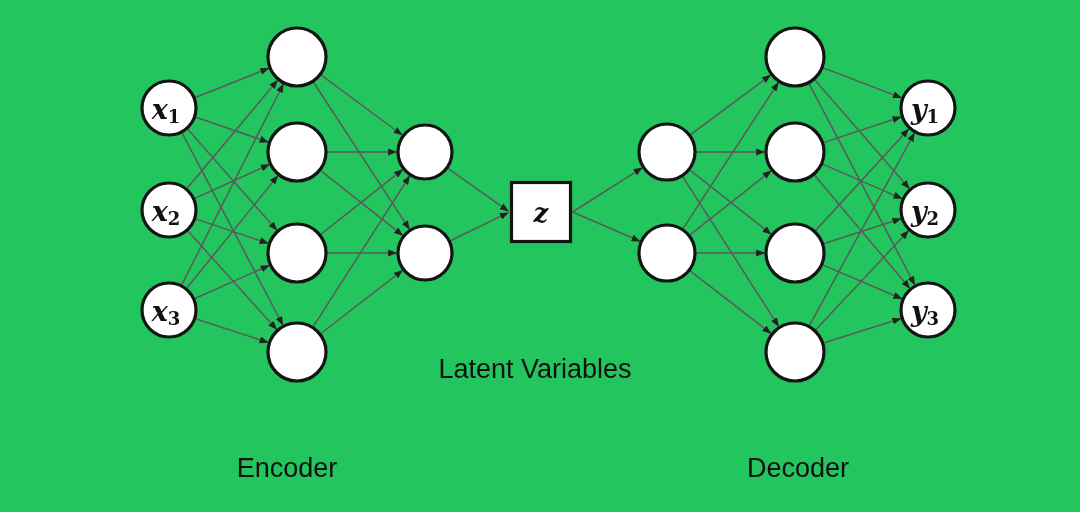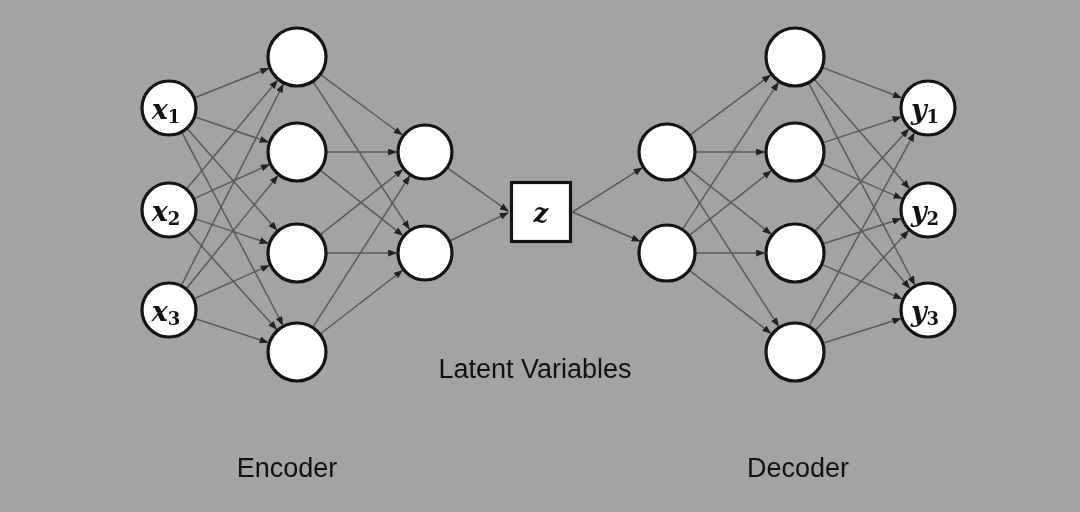--- a/index.html
+++ b/index.html
@@ -4,21 +4,21 @@
 <style>
   html, body {
     margin: 0;
     padding: 0;
     background: #ffffff;
   }
   #page {
     position: relative;
     width: 1080px;
     height: 512px;
-    background: #a3a3a3;
+    background: #22c55e;
     overflow: hidden;
     font-family: "Liberation Sans", sans-serif;
   }
   svg.diagram {
     position: absolute;
     top: 0;
     left: 0;
     width: 1080px;
     height: 512px;
     display: block;

